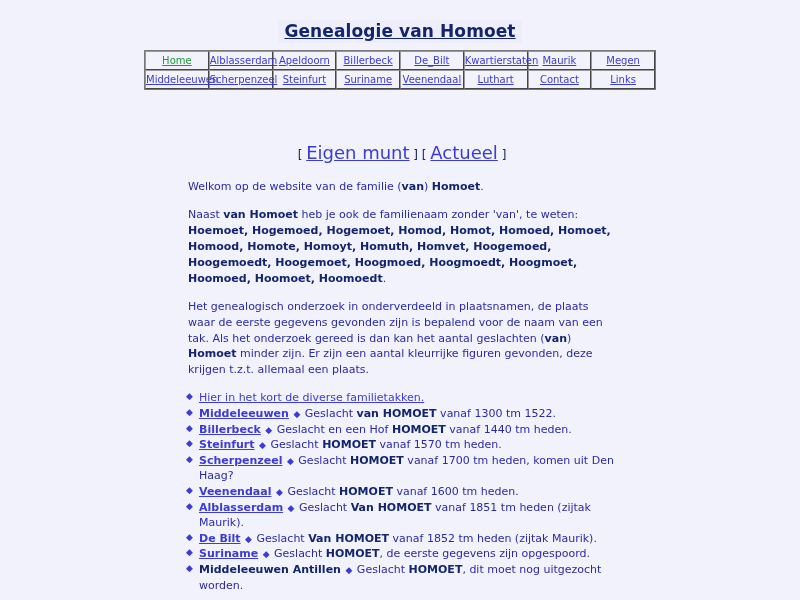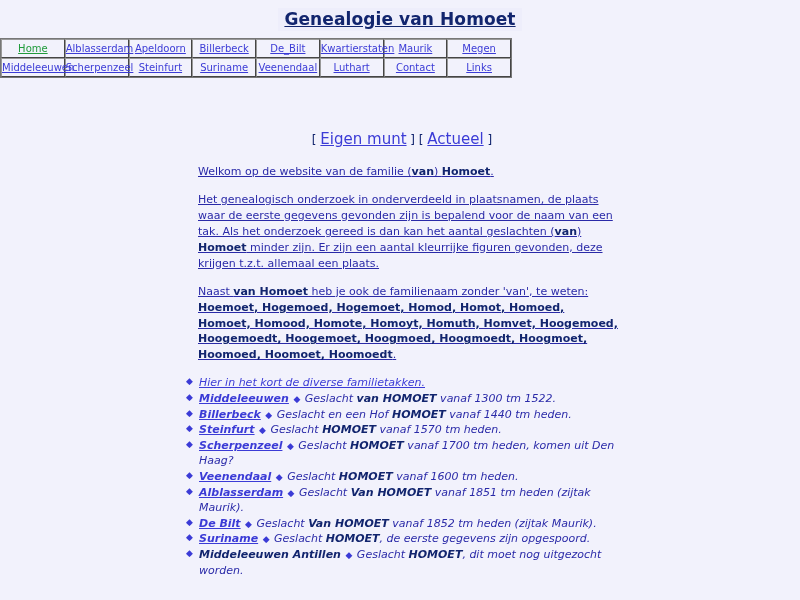--- a/index.html
+++ b/index.html
@@ -13,36 +13,37 @@
   body {
     background: #f2f2fc;
     font-family: "DejaVu Sans", "Liberation Sans", sans-serif;
     font-size: 11px;
     color: #2a2aa8;
   }
 
   
   .page-title-wrap {
     text-align: center;
-    padding-top: 8px;
+    padding-top: 20px;
   }
   .page-title {
     display: inline-block;
     font-size: 17px;
     font-weight: bold;
     color: #12256e;
     text-decoration: underline;
     background: #eeeefb;
     padding: 1px 6px 2px 6px;
     letter-spacing: 0.1px;
   }
 
   
   .nav-wrap {
     display: flex;
+    justify-content: center;
     margin-top: 7px;
   }
   table.navtable {
     border-collapse: separate;
     border-spacing: 0;
     border: 1px solid #777;
     background: #f2f2fc;
     table-layout: fixed;
     width: 512px;
   }
@@ -78,42 +79,40 @@
   }
   .quick-links {
     text-align: center;
     margin: 0 0 16px 0;
     font-size: 12px;
     color: #12256e;
   }
   .quick-links a {
     color: #3b3bd6;
     text-decoration: underline;
-    font-size: 15px;
+    font-size: 18px;
   }
   p.para {
-    margin: 0 0 12px 12px;
+    margin: 0 0 12px 2px;
     line-height: 1.45;
     color: #2a2aa8;
-    text-decoration: underline;
   }
   b, strong { color: #12256e; }
 
   
   ul.branches {
     list-style: none;
     margin: 0 0 12px 0;
     padding: 0;
   }
   ul.branches li {
     line-height: 1.42;
     padding-left: 13px;
     position: relative;
     color: #2a2aa8;
-    font-style: italic;
   }
   ul.branches li::before {
     content: "\25C6";
     position: absolute;
     left: 0;
     top: 0;
     color: #3b3bd6;
     font-size: 9px;
   }
   .dia {
@@ -168,23 +167,23 @@
   </table>
 </div>
 
 <div class="content">
 
 
   <div class="quick-links"><span>[ </span><a href="#">Eigen munt</a><span> ] [ </span><a href="#">Actueel</a><span> ]</span></div>
 
   <p class="para"><span>Welkom op de website van de familie (</span><b>van</b><span>) </span><b>Homoet</b><span>.</span></p>
 
+  <p class="para"><span>Naast </span><b>van Homoet</b><span> heb je ook de familienaam zonder 'van', te weten: </span><b>Hoemoet, Hogemoed, Hogemoet, Homod, Homot, Homoed, Homoet, Homood, Homote, Homoyt, Homuth, Homvet, Hoogemoed, Hoogemoedt, Hoogemoet, Hoogmoed, Hoogmoedt, Hoogmoet, Hoomoed, Hoomoet, Hoomoedt</b><span>.</span></p>
+
   <p class="para"><span>Het genealogisch onderzoek in onderverdeeld in plaatsnamen, de plaats waar de eerste gegevens gevonden zijn is bepalend voor de naam van een tak. Als het onderzoek gereed is dan kan het aantal geslachten (</span><b>van</b><span>) </span><b>Homoet</b><span> minder zijn. Er zijn een aantal kleurrijke figuren gevonden, deze krijgen t.z.t. allemaal een plaats.</span></p>
-
-  <p class="para"><span>Naast </span><b>van Homoet</b><span> heb je ook de familienaam zonder 'van', te weten: </span><b>Hoemoet, Hogemoed, Hogemoet, Homod, Homot, Homoed, Homoet, Homood, Homote, Homoyt, Homuth, Homvet, Hoogemoed, Hoogemoedt, Hoogemoet, Hoogmoed, Hoogmoedt, Hoogmoet, Hoomoed, Hoomoet, Hoomoedt</b><span>.</span></p>
 
   <ul class="branches">
     <li><a href="#" class="plain">Hier in het kort de diverse familietakken.</a></li>
 
     <li><a href="#">Middeleeuwen</a> <span class="dia">◆</span> <span>Geslacht </span><b>van HOMOET</b><span> vanaf 1300 tm 1522.</span></li>
 
     <li><a href="#">Billerbeck</a> <span class="dia">◆</span> <span>Geslacht en een Hof </span><b>HOMOET</b><span> vanaf 1440 tm heden.</span></li>
 
     <li><a href="#">Steinfurt</a> <span class="dia">◆</span> <span>Geslacht </span><b>HOMOET</b><span> vanaf 1570 tm heden.</span></li>
 

